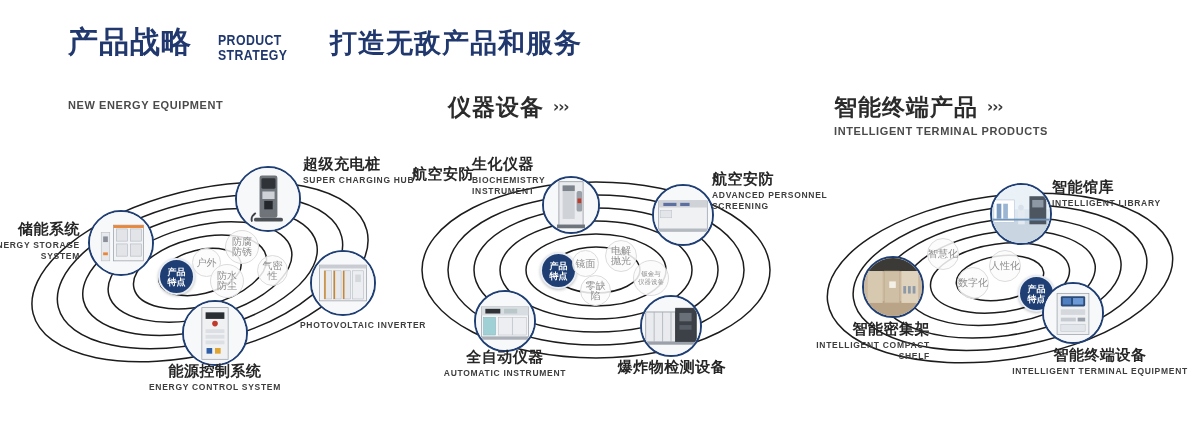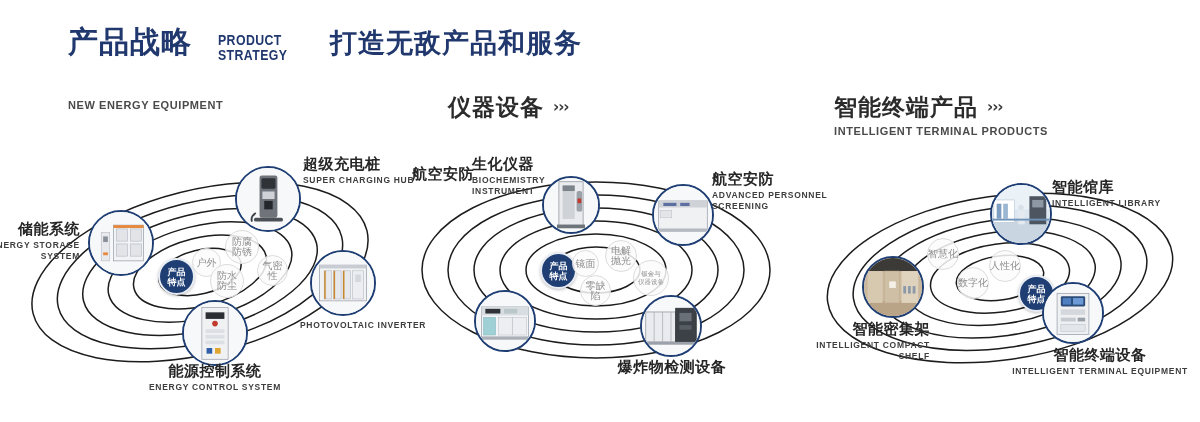--- a/index.html
+++ b/index.html
@@ -285,20 +285,24 @@
         <rect x="6" y="16" width="50" height="32" fill="#f3f4f6" stroke="#9aa1ab" stroke-width=".8"></rect>
         <rect x="6" y="16" width="50" height="9" fill="#d7dde0"></rect>
         <rect x="10" y="18" width="16" height="5" fill="#2f3338"></rect>
         <rect x="30" y="18" width="14" height="5" fill="#b9c7cb"></rect>
         <rect x="8" y="27" width="13" height="19" fill="#9fd0d6" stroke="#7fb3ba" stroke-width=".5"></rect>
         <rect x="24" y="27" width="30" height="19" fill="#eceef1" stroke="#b4b9c1" stroke-width=".5"></rect>
         <line x1="39" y1="27" x2="39" y2="46" stroke="#b4b9c1" stroke-width=".7"></line>
         <rect x="6" y="48" width="50" height="3" fill="#aab0b8"></rect>
       </svg>
     </div>
+    <div class="lab c" style="left:25px;top:198px;width:160px;">
+      <div class="cn">全自动仪器</div>
+      <div class="en">AUTOMATIC INSTRUMENT</div>
+    </div>
 
     <div class="node" style="left:240px;top:145px;width:62px;height:62px;">
       <svg class="art" viewBox="0 0 62 62">
         <rect x="0" y="0" width="62" height="62" fill="#f7f8f9"></rect>
         <rect x="4" y="16" width="32" height="32" fill="#e9ebee" stroke="#8e949d" stroke-width=".8"></rect>
         <line x1="13" y1="16" x2="13" y2="48" stroke="#a8aeb6" stroke-width=".8"></line>
         <line x1="22" y1="16" x2="22" y2="48" stroke="#a8aeb6" stroke-width=".8"></line>
         <line x1="31" y1="16" x2="31" y2="48" stroke="#a8aeb6" stroke-width=".8"></line>
         <rect x="36" y="12" width="22" height="36" fill="#3c4147" stroke="#2a2e33" stroke-width=".8"></rect>
         <rect x="40" y="17" width="13" height="9" fill="#6a7078"></rect>

